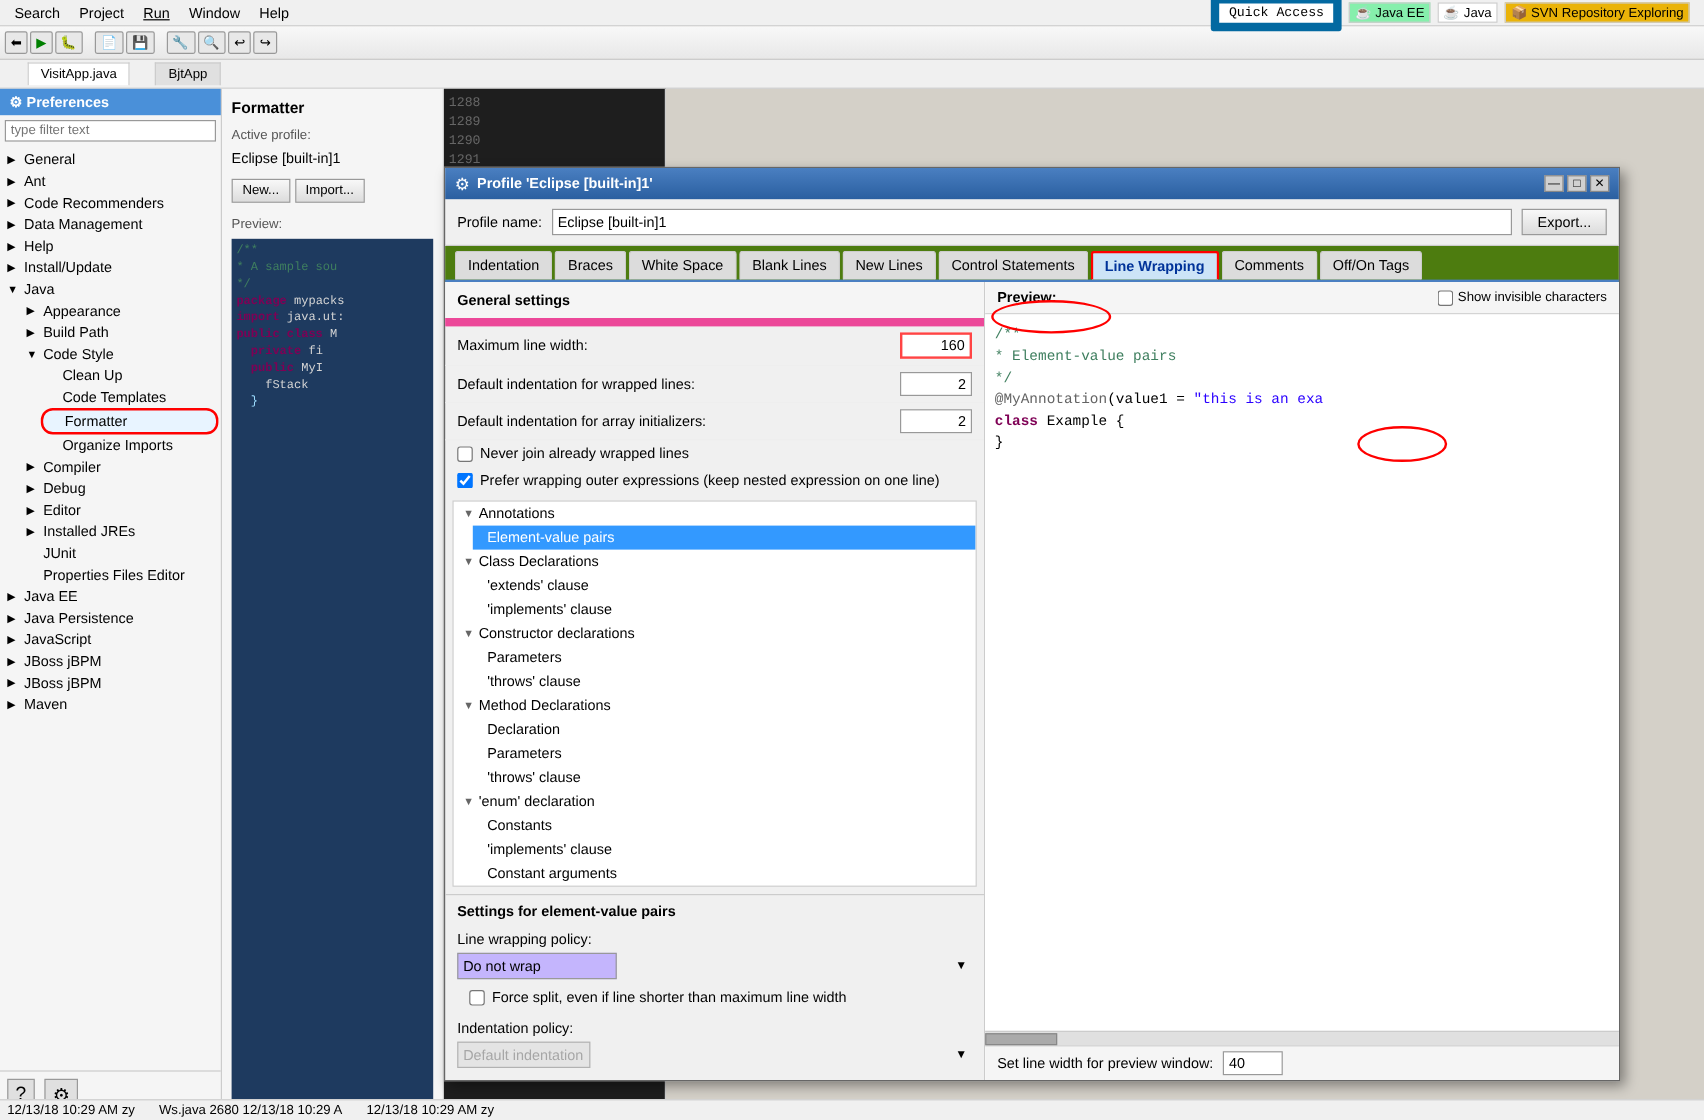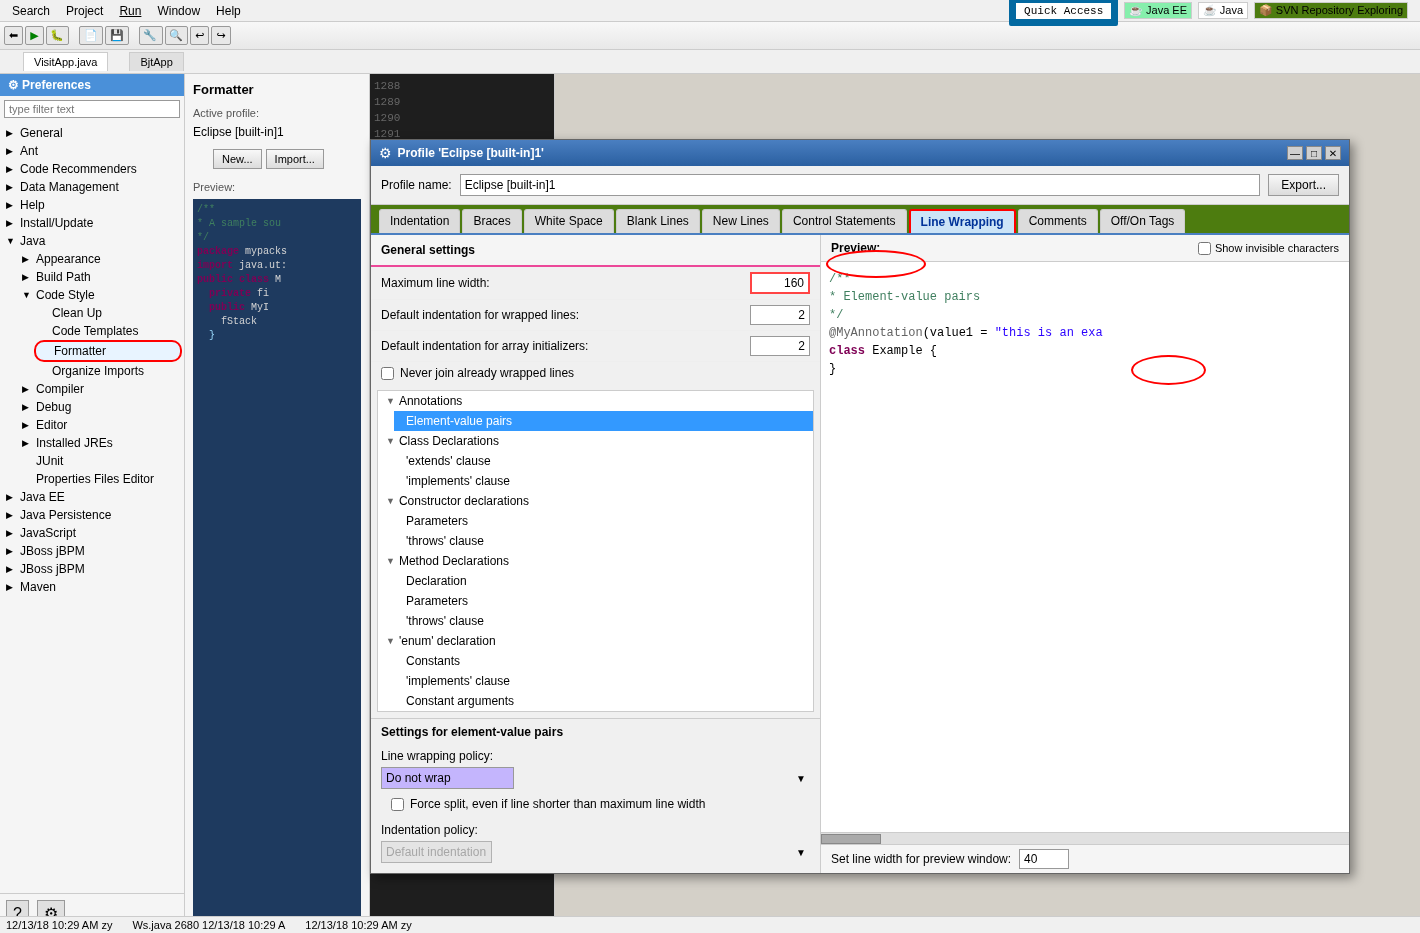--- a/index.html
+++ b/index.html
@@ -55,21 +55,21 @@
     
     .dialog-tabs { display: flex; background: #4d7c0f; border-bottom: 2px solid #4a7fc1; padding: 4px 8px 0; gap: 2px; }
     .dtab { padding: 4px 10px; border: 1px solid #ccc; border-bottom: none; background: #dcdcdc; cursor: pointer; font-size: 12px; border-radius: 3px 3px 0 0; }
     .dtab.highlighted { background: #cce4f7; color: #003399; font-weight: bold; border: 2px solid #ff0000; border-bottom: none; border-radius: 3px 3px 0 0; }
 
     
     .dialog-content { display: flex; flex: 1; }
 
     
     .settings-pane { width: 450px; border-right: 1px solid #ccc; display: flex; flex-direction: column; }
-    .general-settings-header { padding: 8px 10px; font-size: 12px; font-weight: bold; background: #f5f5f5; border-bottom: 2px solid #ec4899; }
+    .general-settings-header { padding: 8px 10px; font-size: 12px; font-weight: bold; background: #f5f5f5; border-bottom: 7px solid #ec4899; }
     .settings-row { display: flex; align-items: center; padding: 5px 10px; border-bottom: 1px solid #eee; }
     .settings-label { flex: 1; font-size: 12px; }
     .settings-value { width: 60px; border: 1px solid #999; padding: 2px 4px; font-size: 12px; text-align: right; }
     .settings-value.highlighted { border: 2px solid #ff4444; outline: none; }
     .checkbox-row { display: flex; align-items: center; padding: 4px 10px; gap: 6px; }
     .checkbox-row input[type=checkbox] { margin: 0; }
     .checkbox-label { font-size: 12px; }
 
     
     .dialog-tree-container { flex: 1; border: 1px solid #ccc; margin: 6px; overflow-y: auto; background: white; }
@@ -118,21 +118,21 @@
 <div class="menubar">
   <span class="menubar-item">Search</span>
   <span class="menubar-item">Project</span>
   <span class="menubar-item" style="text-decoration:underline;">Run</span>
   <span class="menubar-item">Window</span>
   <span class="menubar-item">Help</span>
   <div style="margin-left:auto; display:flex; align-items:center; gap:6px; padding-right:8px;">
     <button class="quick-access">Quick Access</button>
     <span style="font-size:11px; cursor:pointer; padding:1px 4px; border:1px solid #ccc; background:#86efac;">☕ <span>Java EE</span></span>
     <span style="font-size:11px; cursor:pointer; padding:1px 4px; border:1px solid #ccc; background:#fff;">☕ <span>Java</span></span>
-    <span style="font-size:11px; cursor:pointer; padding:1px 4px; border:1px solid #ccc; background:#4d7c0f;">📦 <span>SVN Repository Exploring</span></span>
+    <span style="font-size:11px; cursor:pointer; padding:1px 4px; border:1px solid #ccc; background:#eab308;">📦 <span>SVN Repository Exploring</span></span>
   </div>
 </div>
 
 <div class="toolbar">
   <button class="toolbar-btn">⬅</button>
   <button class="toolbar-btn" style="color:green;">▶</button>
   <button class="toolbar-btn">🐛</button>
   <div class="toolbar-spacer"></div>
   <button class="toolbar-btn">📄</button>
   <button class="toolbar-btn">💾</button>
@@ -271,21 +271,21 @@
     <div class="left-bottom">
       <button class="left-bottom-btn">?</button>
       <button class="left-bottom-btn">⚙</button>
     </div>
   </div>
 
   <div class="formatter-section">
     <div class="formatter-title">Formatter</div>
     <div style="font-size:11px; color:#555;">Active profile:</div>
     <div style="font-size:12px;">Eclipse [built-in]1</div>
-    <div style="display:flex; gap:4px; margin-top:4px;margin-left:20px;">
+    <div style="display:flex; gap:4px; margin-top:4px;">
       <button class="formatter-btn">New...</button>
       <button class="formatter-btn">Import...</button>
     </div>
     <div style="font-size:11px; color:#555; margin-top:6px;">Preview:</div>
     <div class="formatter-preview">
       <div style="color:#3f7f5f;">/**</div>
       <div style="color:#3f7f5f;"> * A sample sou</div>
       <div style="color:#3f7f5f;"> */</div>
       <div></div>
       <div><span style="color:#7f0055; font-weight:bold;">package</span> <span style="color:#d4d4d4;">mypacks</span></div>
@@ -373,20 +373,24 @@
           <div class="settings-row">
             <span class="settings-label">Default indentation for array initializers:</span>
             <input class="settings-value" type="text" value="2" style="">
           </div>
 
           <div class="checkbox-row">
             <input type="checkbox" style="">
             <label class="checkbox-label">Never join already wrapped lines</label>
           </div>
 
+          <div class="checkbox-row">
+            <input type="checkbox" checked="" style="">
+            <label class="checkbox-label">Prefer wrapping outer expressions (keep nested expression on one line)</label>
+          </div>
 
           <div class="dialog-tree-container">
 
             <div class="dtree-item">
               <span class="dtree-arrow">▼</span>
               <span>Annotations</span>
             </div>
             <div class="dtree-children">
               <div class="dtree-item selected">
                 <span class="dtree-arrow"></span>

